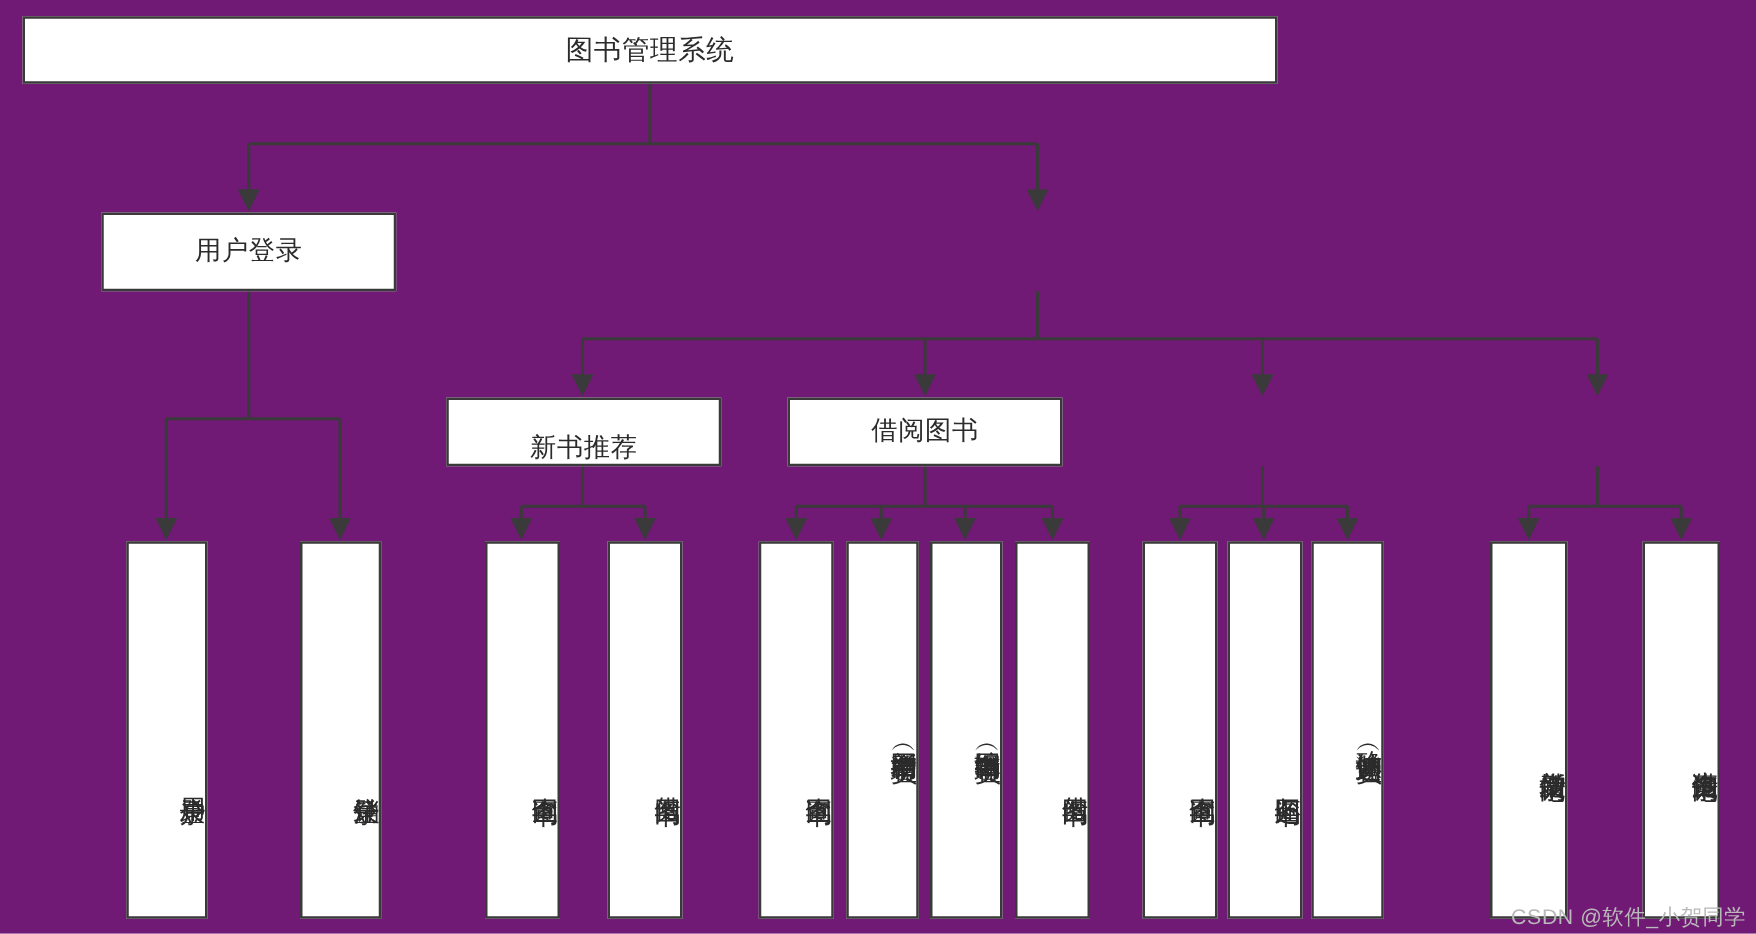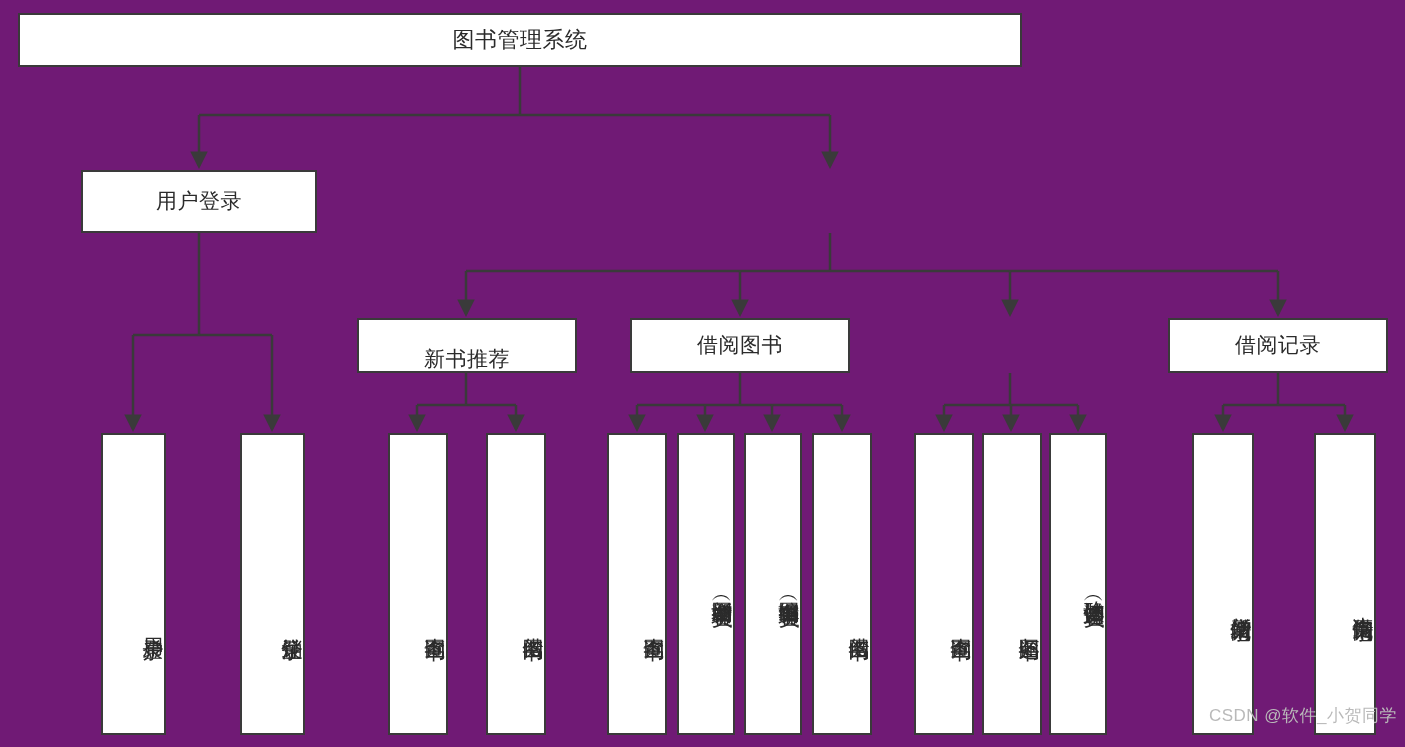--- a/index.html
+++ b/index.html
@@ -59,21 +59,21 @@
   }
   .vlabel {
     writing-mode: vertical-rl;
     text-orientation: upright;
     display: block;
     line-height: 1.08;
   }
   #watermark {
     position: absolute;
     right: 8px;
-    bottom: 20px;
+    bottom: 2px;
     font-size: 17px;
     color: #b9b9b9;
     letter-spacing: 0.5px;
     white-space: nowrap;
     user-select: none;
   }
 </style>
 </head>
 <body>
 
@@ -136,23 +136,20 @@
   <div class="node horizontal" style="left:81px; top:170px; width:236px; height:63px;">
     <span>用户登录</span>
   </div>
 
   <div class="node horizontal" style="left:357px; top:318px; width:220px; height:55px;align-items:flex-end;">
     <span>新书推荐</span>
   </div>
   <div class="node horizontal" style="left:630px; top:318px; width:220px; height:55px;">
     <span>借阅图书</span>
   </div>
-  <div class="node horizontal" style="left:1168px; top:318px; width:220px; height:55px;">
-    <span>借阅记录</span>
-  </div>
 
   <div class="node vertical" style="left:101px; top:433px; width:65px; height:302px; padding-top:78px;">
     <span class="vlabel">用户登录</span>
   </div>
   <div class="node vertical" style="left:240px; top:433px; width:65px; height:302px; padding-top:78px;">
     <span class="vlabel">注销登录</span>
   </div>
 
   <div class="node vertical" style="left:388px; top:433px; width:60px; height:302px; padding-top:78px;">
     <span class="vlabel">查询图书</span>

